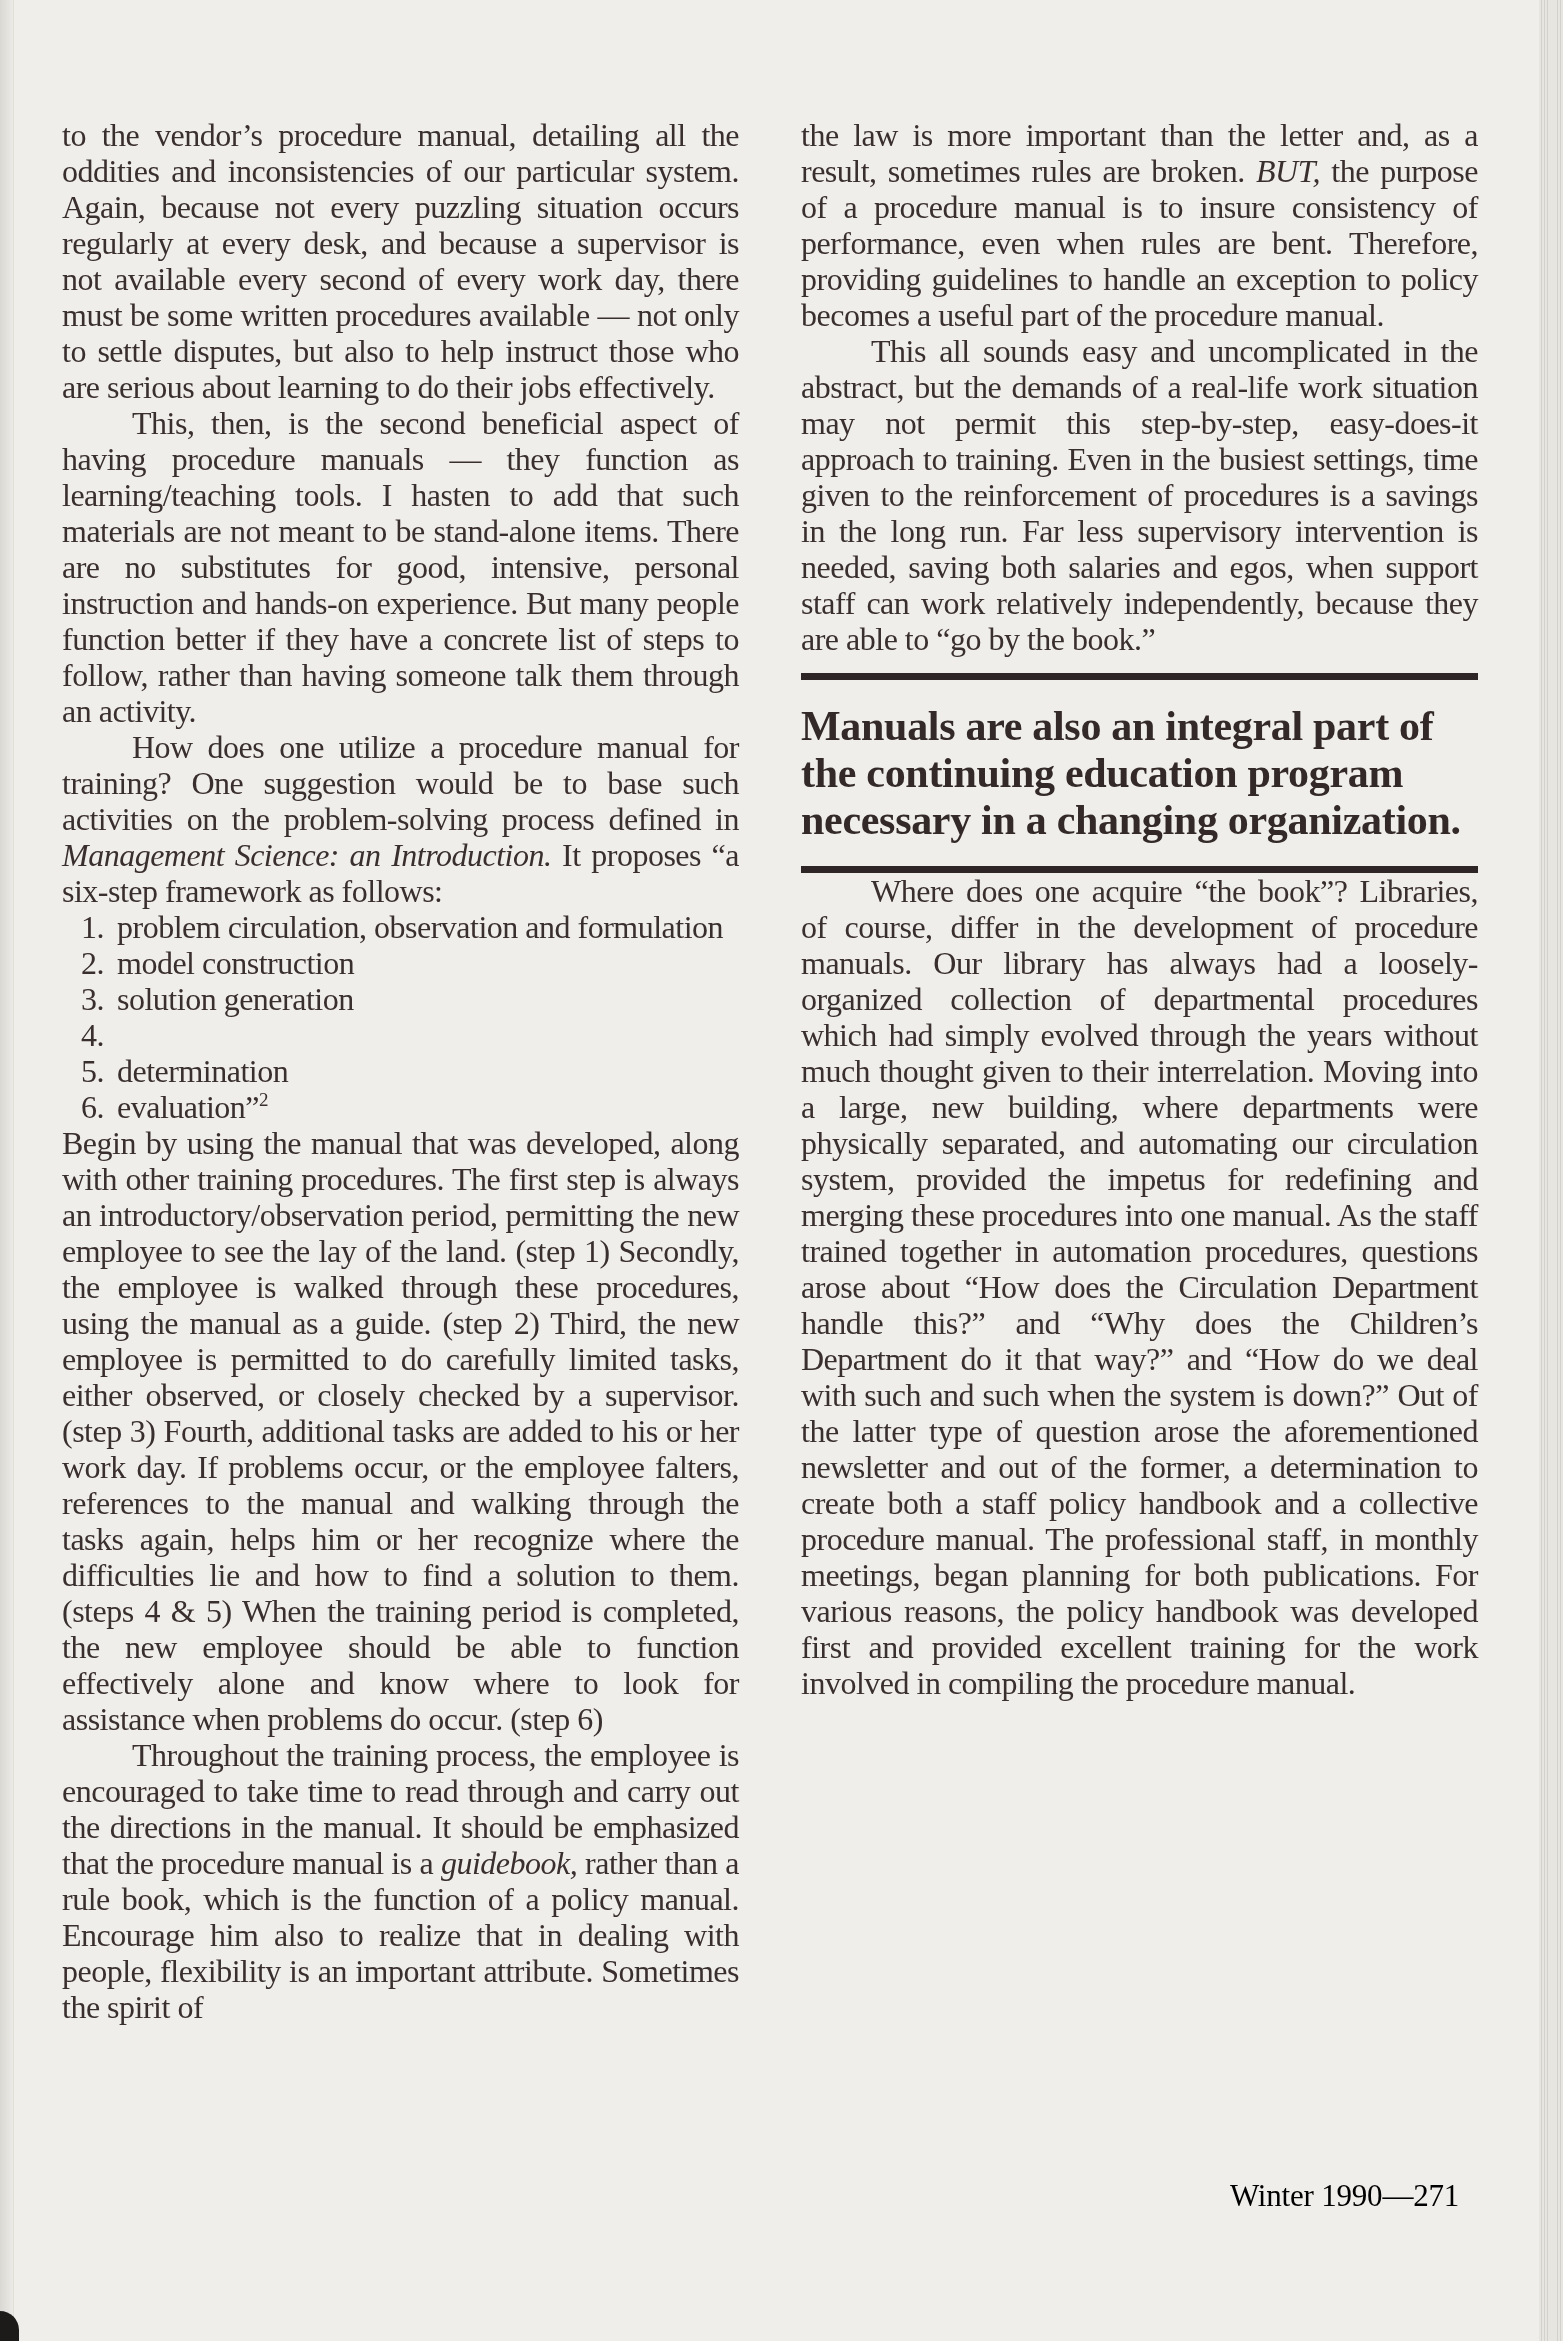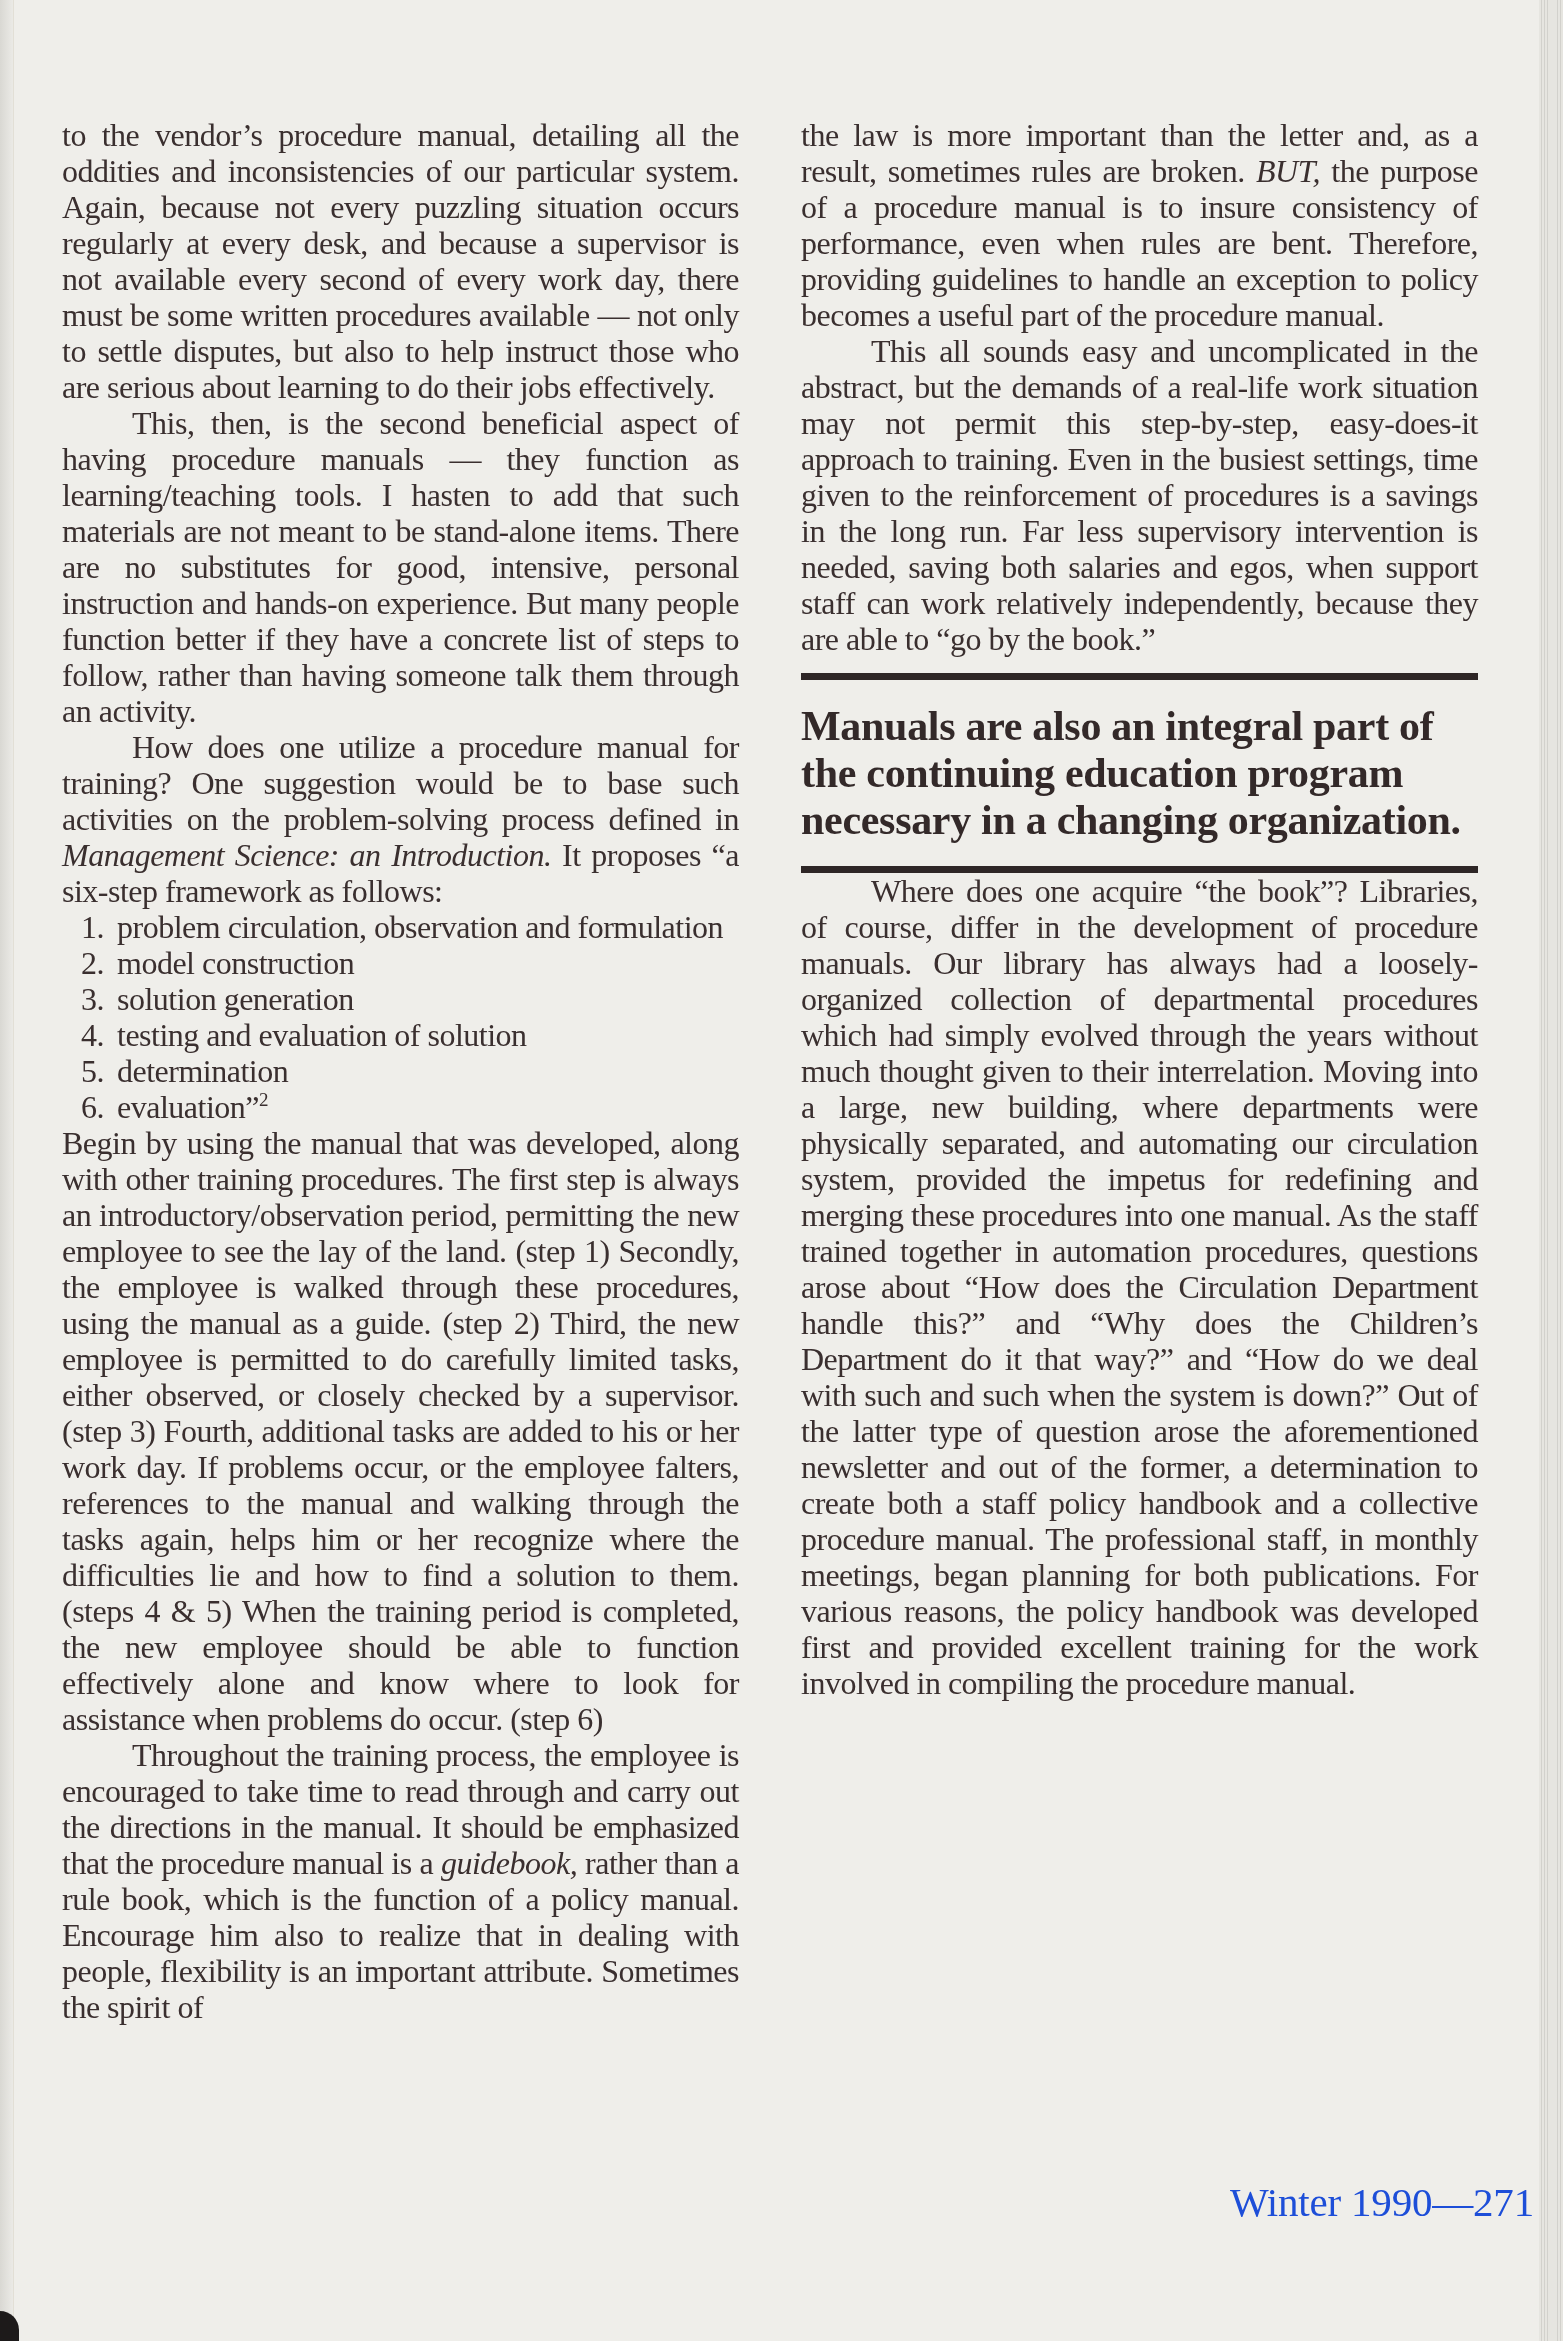--- a/index.html
+++ b/index.html
@@ -88,23 +88,23 @@
     font-size: 26.6px;
     line-height: 36px;
     letter-spacing: -0.6px;
     margin: 39px 0 31px 0;
     text-align: left;
   }
   .folio {
     position: absolute;
     left: 1230px;
     top: 2178px;
-    font-size: 41px;
+    font-size: 31px;
     letter-spacing: -0.2px;
-    color: #1d4ed8;
+    color: #000000;
   }
 </style>
 </head>
 <body>
 
 <div class="gutter-edge"></div>
 <div class="page-edge"></div>
 <div class="corner-shadow"></div>
 
 <div class="column col-left">
@@ -119,21 +119,20 @@
     <li>
         <span class="num">2.</span>
         <span>model construction</span>
       </li>
     <li>
         <span class="num">3.</span>
         <span>solution generation</span>
       </li>
     <li>
         <span class="num">4.</span>
-        <span>testing and evaluation of solution</span>
       </li>
     <li>
         <span class="num">5.</span>
         <span>determination</span>
       </li>
     <li>
         <span class="num">6.</span>
         <span><span>evaluation”</span><sup style="font-size:19px;line-height:0;">2</sup></span>
       </li>
   </ol>

